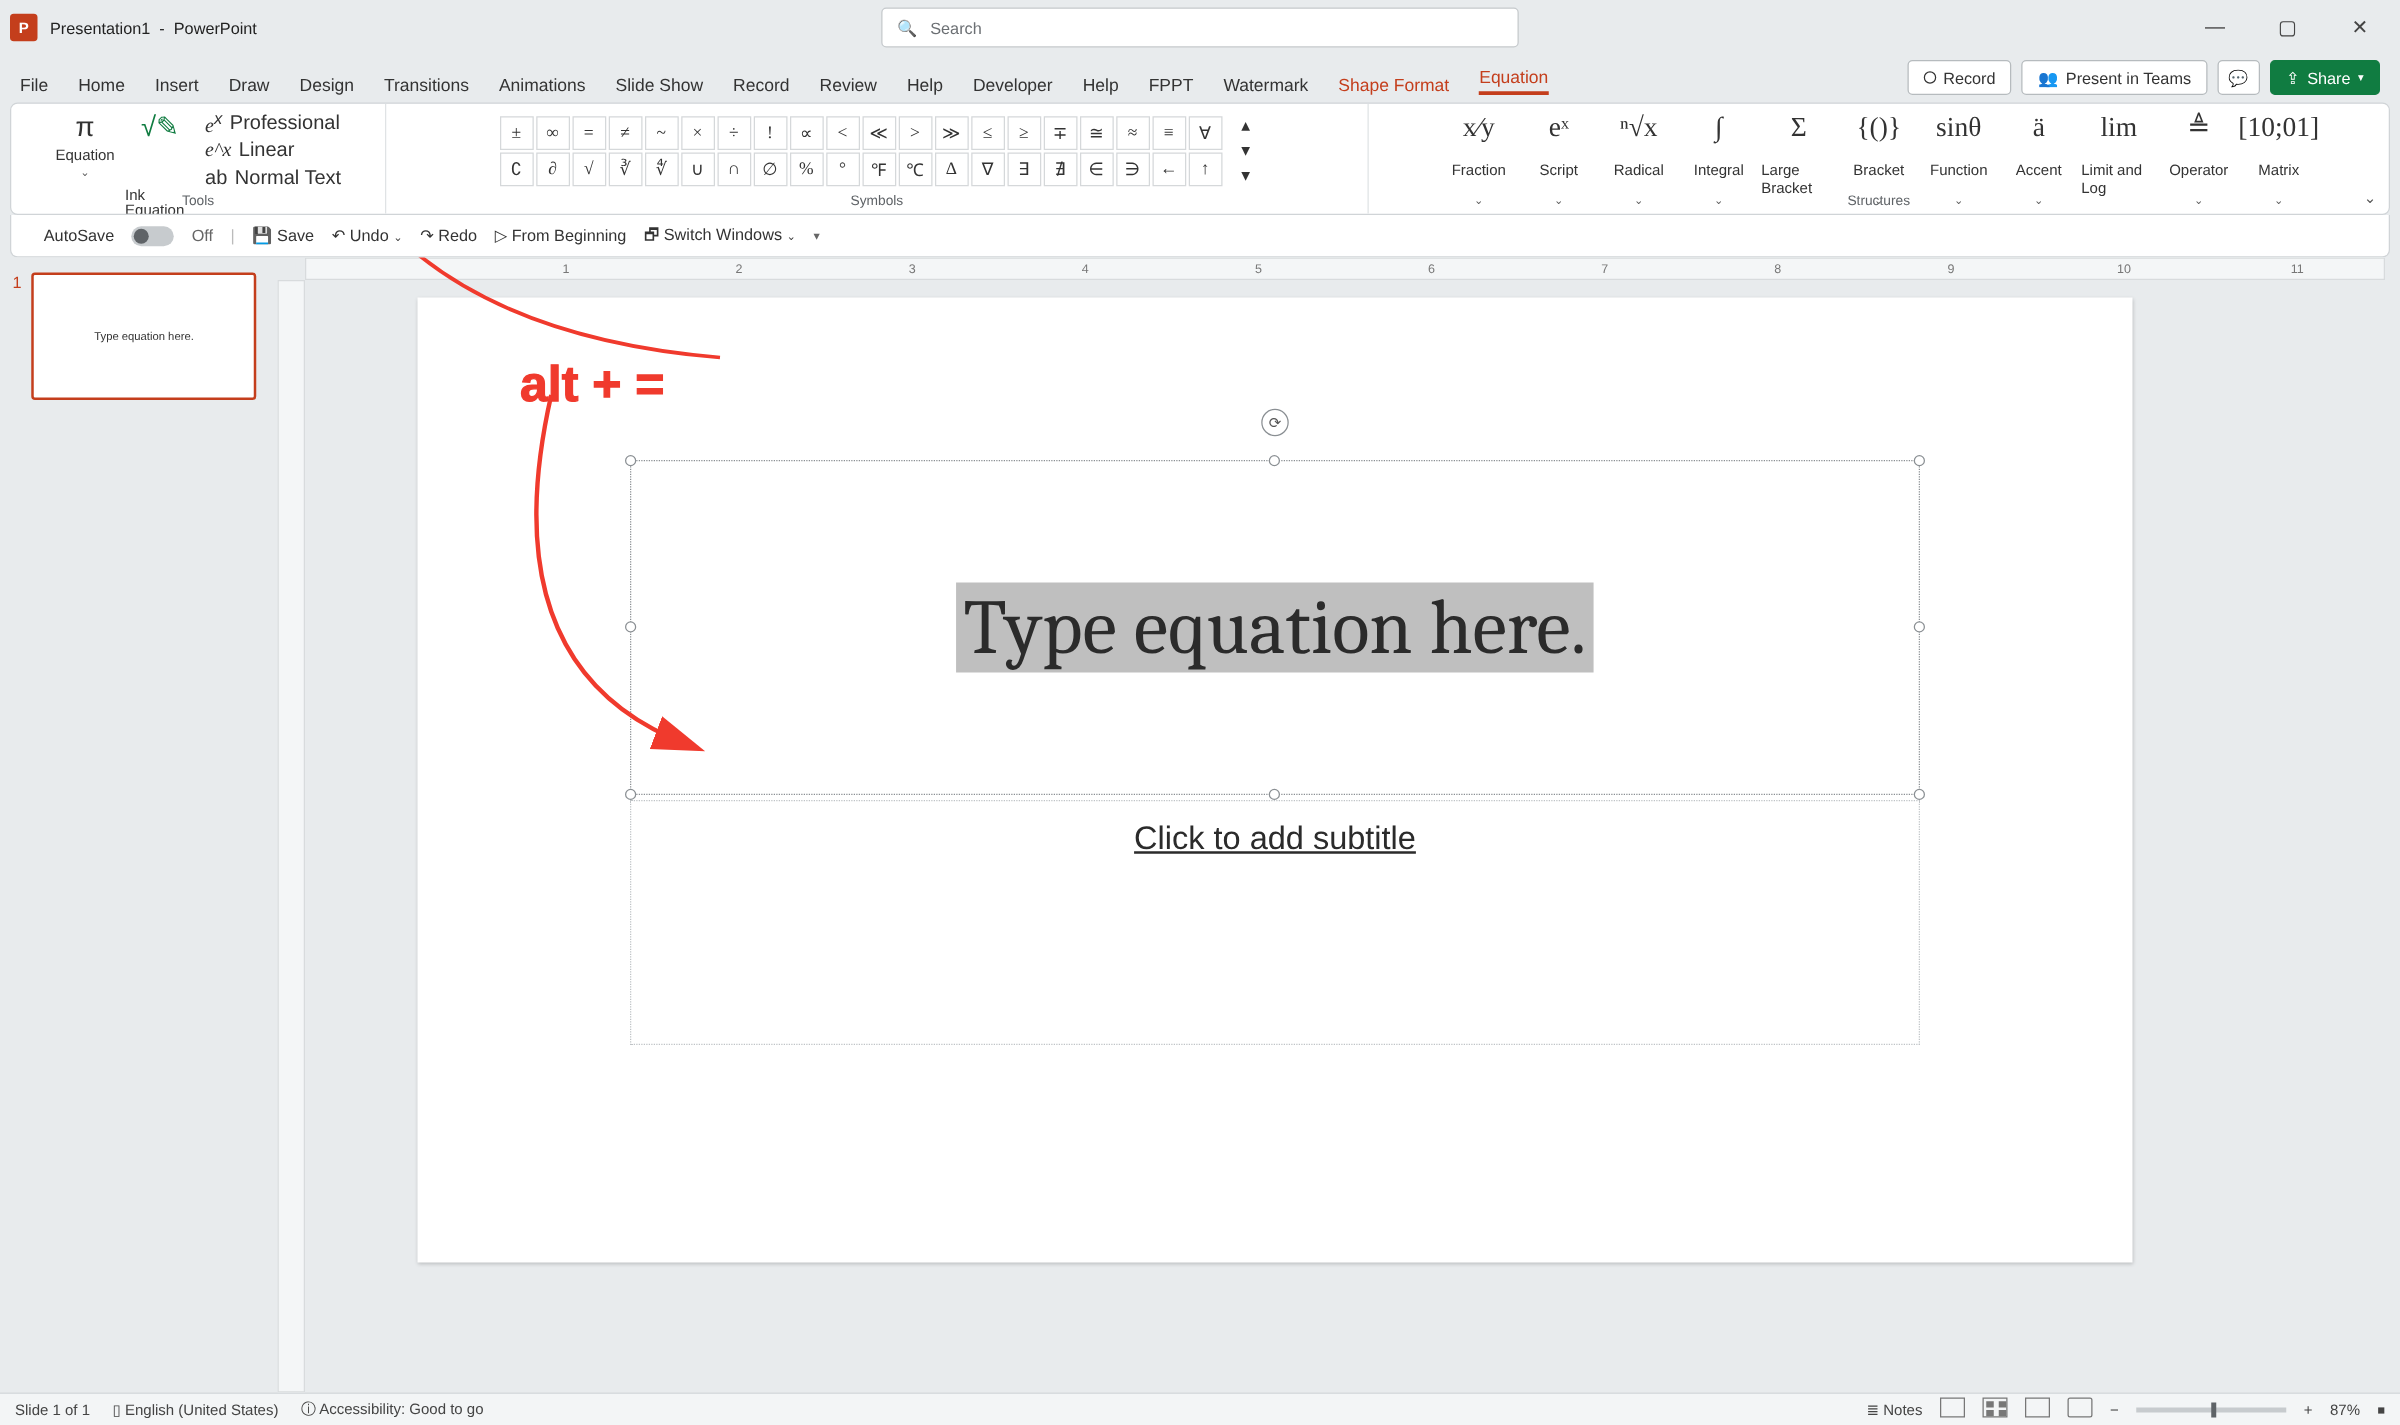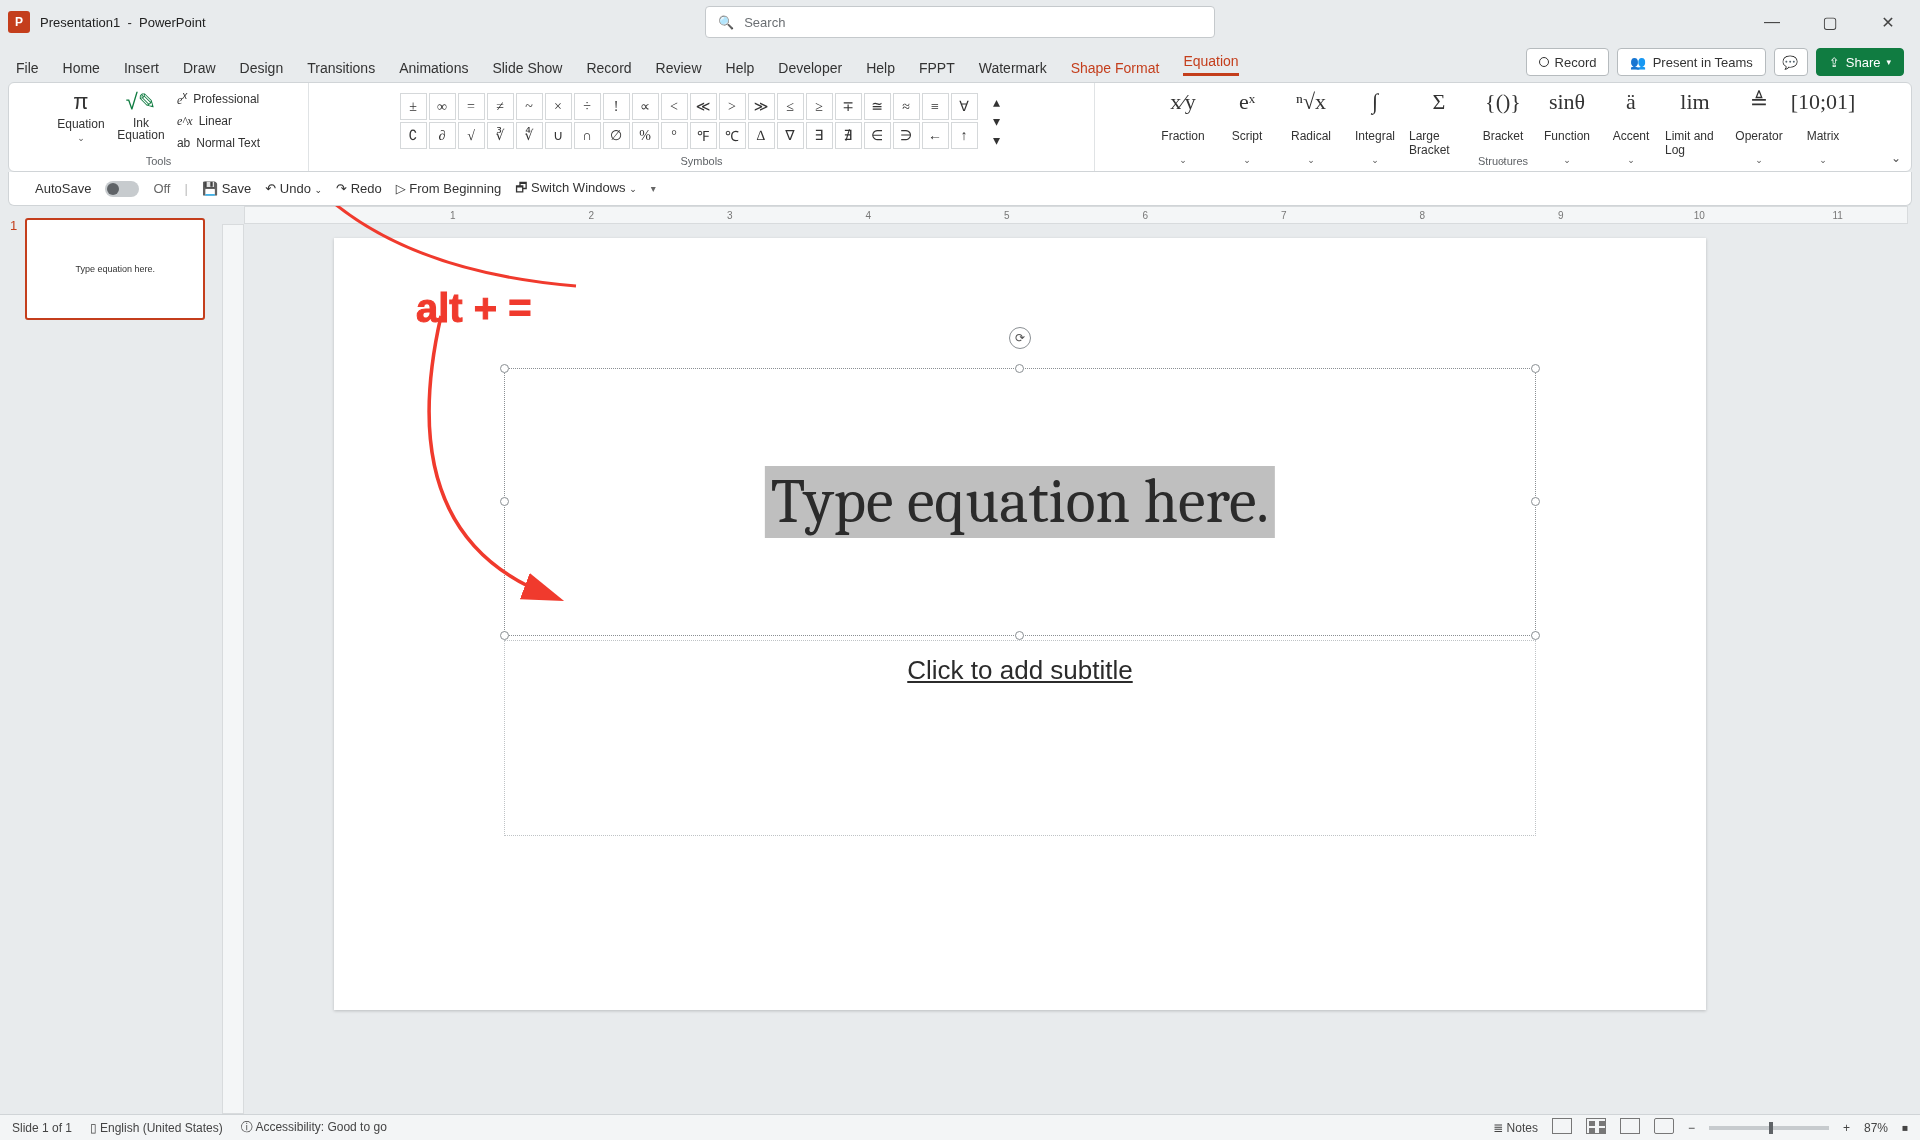--- a/index.html
+++ b/index.html
@@ -22,21 +22,21 @@
     .pill.rec::before { content:""; width:8px; height:8px; border-radius:50%; border:1.5px solid #333; display:inline-block;}
     
     .ribbon { background:#fff; border:1px solid #d0d4d7; border-radius:6px; margin:6px 8px 0; height:90px; display:flex; overflow:hidden; position:relative; }
     .group { border-right:1px solid #e0e3e5; display:flex; flex-direction:column; align-items:center; padding:4px 6px 2px;}
     .group .label { font-size:11px; color:#5f6367; margin-top:auto; padding-bottom:2px;}
     .group-body { display:flex; align-items:flex-start; gap:4px; height:68px;}
     .big-btn { display:flex; flex-direction:column; align-items:center; justify-content:flex-start; width:56px; font-size:12px; color:#333; gap:2px; padding-top:2px;}
     .big-btn .icon { font-size:22px; height:26px; display:flex; align-items:center; }
     .big-btn .cv { font-size:9px; color:#555;}
     .small-stack { display:flex; flex-direction:column; gap:2px; padding-top:2px;}
-    .small-btn { display:flex; align-items:center; gap:6px; font-size:12px; color:#333; height:20px; padding:0 4px;}
+    .small-btn { display:flex; align-items:center; gap:6px; font-size:16px; color:#333; height:20px; padding:0 4px;}
     .sym-grid { display:grid; grid-template-columns:repeat(20,27px); grid-auto-rows:27px; gap:2px; padding:2px;}
     .sym { border:1px solid #d5d8da; display:flex; align-items:center; justify-content:center; font-size:14px; color:#333; font-family:"Cambria Math","Times New Roman",serif;}
     .sym.narrow { width:18px; border:none; display:flex; align-items:center; justify-content:center;}
     .struct { display:flex; align-items:flex-start;}
     .sitem { display:flex; flex-direction:column; align-items:center; width:60px; font-size:12px; color:#333; gap:12px; padding-top:2px;}
     .sitem .icon { font-size:22px; height:28px; font-family:"Cambria Math","Times New Roman",serif;}
     .sitem .cv{font-size:9px;color:#555;}
     .ribbon .collapse { position:absolute; right:10px; bottom:6px; font-size:12px; color:#555;}
     
     .qat { height:34px; background:#fff; border:1px solid #d0d4d7; border-top:none; border-radius:0 0 6px 6px; margin:0 8px; display:flex; align-items:center; padding:0 26px; gap:14px; font-size:13px; color:#333;}
@@ -129,21 +129,21 @@
 
   <div class="group" style="width:300px;">
     <div class="group-body">
       <div class="big-btn">
         <div class="icon">π</div>
         <span>Equation</span>
         <span class="cv">⌄</span>
       </div>
       <div class="big-btn">
         <div class="icon" style="color:#107c41;">√✎</div>
-        <span style="text-align:center;line-height:12px;">Ink Equation</span>
+        <span style="line-height:12px;margin-top:33px;">Ink Equation</span>
       </div>
       <div class="small-stack">
         <div class="small-btn">
             <i style="font-family:serif;">e<sup>x</sup></i>
             <span>Professional</span>
           </div>
         <div class="small-btn">
             <i style="font-family:serif;">e^x</i>
             <span>Linear</span>
           </div>

